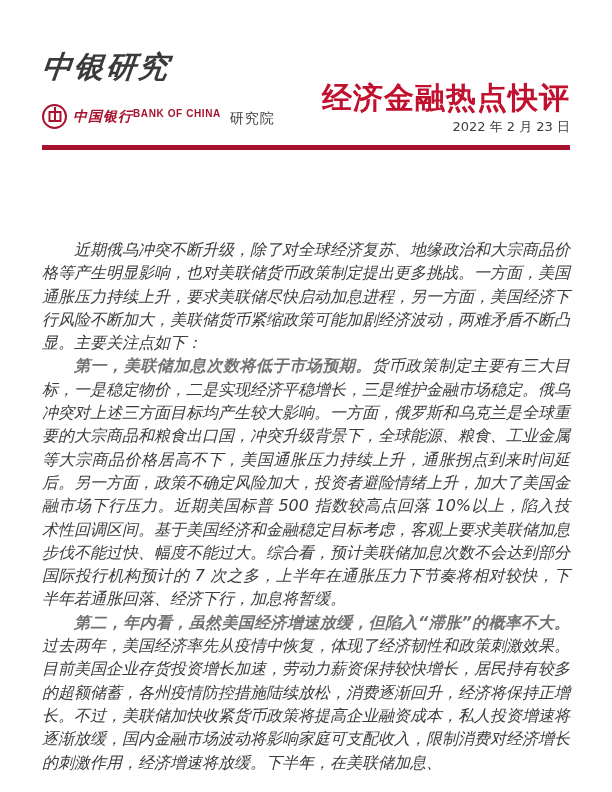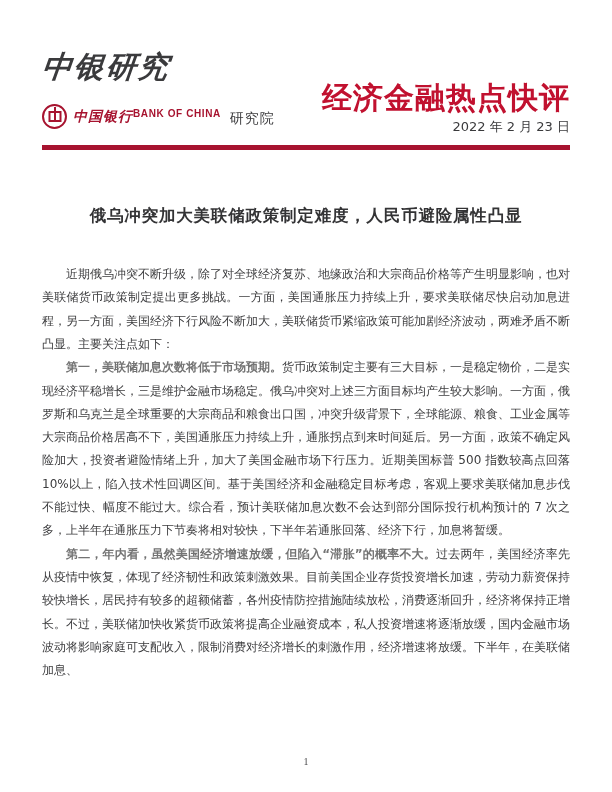--- a/index.html
+++ b/index.html
@@ -170,28 +170,29 @@
     font-weight: 700;
     color: #333335;
     text-align: center;
     letter-spacing: 0.8px;
     line-height: 26px;
     padding: 6px 0 0 0;
     white-space: nowrap;
   }
 
   .body-copy {
-    margin-top: 34px;
+    margin-top: 52px;
     width: 528px;
     font-family: "DejaVu Sans", "Liberation Sans", sans-serif;
-    font-size: 12px;
+    font-size: 16px;
     line-height: 23.3px;
     color: #3c3c3e;
     text-align: justify;
     text-justify: inter-character;
+    font-style: italic;
   }
 
   .para {
     margin: 0;
     text-indent: 2em;
     text-align: justify;
   }
 
   .lead-in {
     font-weight: 700;
@@ -234,21 +235,20 @@
 
     <div class="masthead-meta">
       <span>2022 年 2 月 23 日</span>
     </div>
 
     <div class="rule-red"></div>
   </div>
 
   <div class="article">
 
-    <h1 class="article-title">俄乌冲突加大美联储政策制定难度，人民币避险属性凸显</h1>
 
     <div class="body-copy">
 
       <p class="para"><span>近期俄乌冲突不断升级，除了对全球经济复苏、地缘政治和大宗商品价格等产生明显影响，也对美联储货币政策制定提出更多挑战。一方面，美国通胀压力持续上升，要求美联储尽快启动加息进程，另一方面，美国经济下行风险不断加大，美联储货币紧缩政策可能加剧经济波动，两难矛盾不断凸显。主要关注点如下：</span></p>
 
       <p class="para"><span class="lead-in">第一，美联储加息次数将低于市场预期。</span><span>货币政策制定主要有三大目标，一是稳定物价，二是实现经济平稳增长，三是维护金融市场稳定。俄乌冲突对上述三方面目标均产生较大影响。一方面，俄罗斯和乌克兰是全球重要的大宗商品和粮食出口国，冲突升级背景下，全球能源、粮食、工业金属等大宗商品价格居高不下，美国通胀压力持续上升，通胀拐点到来时间延后。另一方面，政策不确定风险加大，投资者避险情绪上升，加大了美国金融市场下行压力。近期美国标普 500 指数较高点回落 10%以上，陷入技术性回调区间。基于美国经济和金融稳定目标考虑，客观上要求美联储加息步伐不能过快、幅度不能过大。综合看，预计美联储加息次数不会达到部分国际投行机构预计的 7 次之多，上半年在通胀压力下节奏将相对较快，下半年若通胀回落、经济下行，加息将暂缓。</span></p>
 
       <p class="para"><span class="lead-in">第二，年内看，虽然美国经济增速放缓，但陷入“滞胀”的概率不大。</span><span>过去两年，美国经济率先从疫情中恢复，体现了经济韧性和政策刺激效果。目前美国企业存货投资增长加速，劳动力薪资保持较快增长，居民持有较多的超额储蓄，各州疫情防控措施陆续放松，消费逐渐回升，经济将保持正增长。不过，美联储加快收紧货币政策将提高企业融资成本，私人投资增速将逐渐放缓，国内金融市场波动将影响家庭可支配收入，限制消费对经济增长的刺激作用，经济增速将放缓。下半年，在美联储加息、</span></p>
 
     </div>

